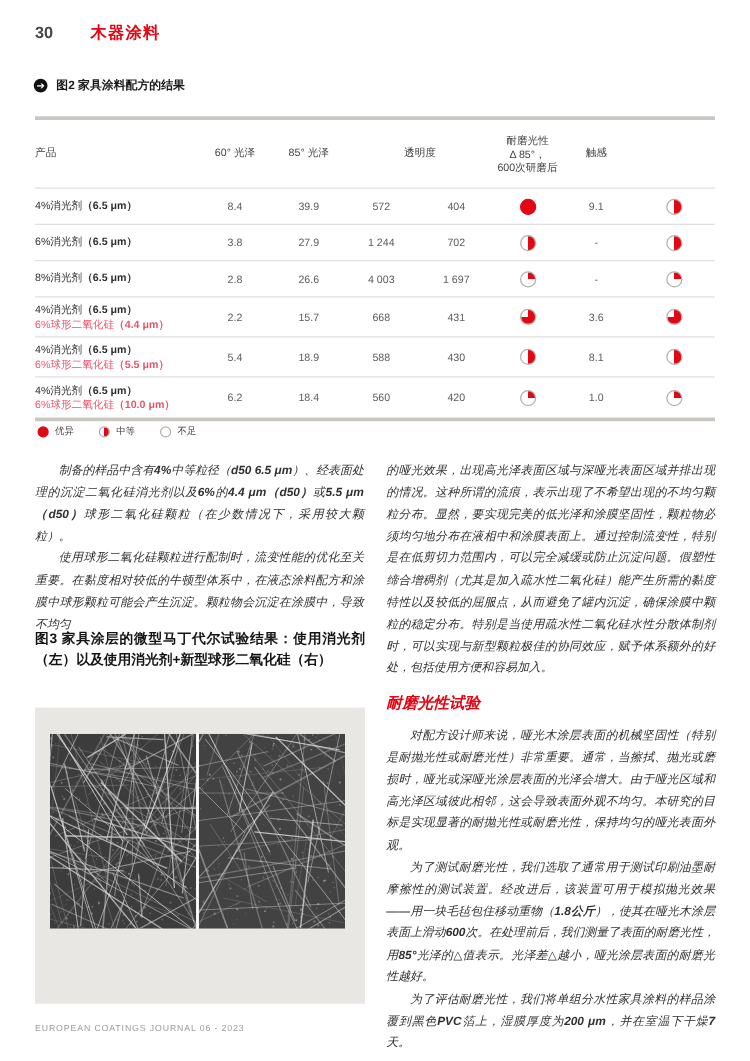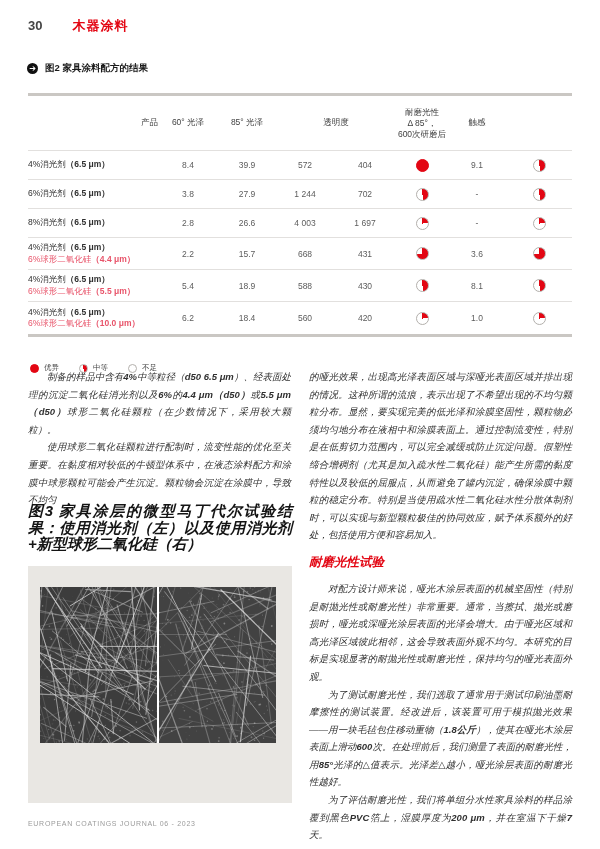--- a/index.html
+++ b/index.html
@@ -20,53 +20,53 @@
     font-size:8px; line-height:11px; text-align:center; font-weight:bold; }
   #fig2-label .lbl { font-size:9.5px; font-weight:bold; color:#1a1a1a; }
 
   
   #results-table { position:absolute; left:28px; top:93px; width:544px;
     border-top:3px solid #cac7c3; border-bottom:3px solid #cac7c3; }
   .thead { display:grid; grid-template-columns:130px 60px 58px 120px 52px 58px 66px;
     height:55px; align-items:center; border-bottom:1px solid #e2e0de;
     font-size:8.5px; color:#3f3f3f; }
   .th { text-align:center; }
-  .th.product { text-align:right; }
+  .th.product { text-align:left; }
   .visc-title { text-align:center; margin-bottom:2px; }
   .visc-sub { display:grid; grid-template-columns:58px 62px; }
   .visc-sub span { text-align:center; }
   .th.abr { display:flex; flex-direction:column; line-height:11px; }
   .trow { display:grid; grid-template-columns:130px 60px 58px 58px 62px 52px 58px 66px;
     align-items:center; border-bottom:1px solid #e2e0de; font-size:8.5px; color:#5c5c5c; height:29px; }
   .trow.tall { height:32px; }
   .trow:last-child { border-bottom:none; }
   .trow .num { text-align:center; }
   .prod { line-height:11.5px; color:#2e2e2e; }
   .prod .l2 { color:var(--rowred,#e8546a); }
   .piecell { display:flex; justify-content:center; }
   .pie { width:13px; height:13px; border-radius:50%; border:1px solid #b3b0ac; }
   .pie.small { width:9px; height:9px; }
 
   
   #legend { position:absolute; left:30px; top:340px; display:flex; gap:20px; align-items:center; }
-  .legend-item { display:flex; align-items:center; gap:5px; font-size:7.5px; color:#3c3c3c;margin-top:23px; }
+  .legend-item { display:flex; align-items:center; gap:5px; font-size:7.5px; color:#3c3c3c; }
 
   
   .col { position:absolute; width:263px;font-style:italic; }
   #col-left { left:28px; top:368px; }
   #col-right { left:309px; top:368px; }
   .para { font-size:9.5px; line-height:17.6px; text-align:justify; color:#303030; }
   .para.ind { text-indent:2em; }
   .para b { color:inherit; }
   #section-heading { font-size:12.5px; font-weight:bold; color:var(--accent,#e30613);
     margin-top:10px; margin-bottom:9px; }
 
   
   #fig3-caption { position:absolute; left:28px; top:503px; width:264px;
-    font-size:15px; font-weight:bold; line-height:16.5px; color:#141414; text-align:justify;font-style:italic; }
+    font-size:11px; font-weight:bold; line-height:16.5px; color:#141414; text-align:justify; }
   #fig3-panel { position:absolute; left:28px; top:566px; width:264px; height:237px; background:#e9e7e3; }
   #fig3-images { position:absolute; left:12px; top:21px; display:flex; gap:2px; background:#fff; }
   #fig3-images svg { display:block; }
 
   
   #page-footer { position:absolute; left:28px; top:820px; font-size:7px;
     letter-spacing:0.7px; color:#9b9b9b; }
 </style>
 </head>
 <body>

